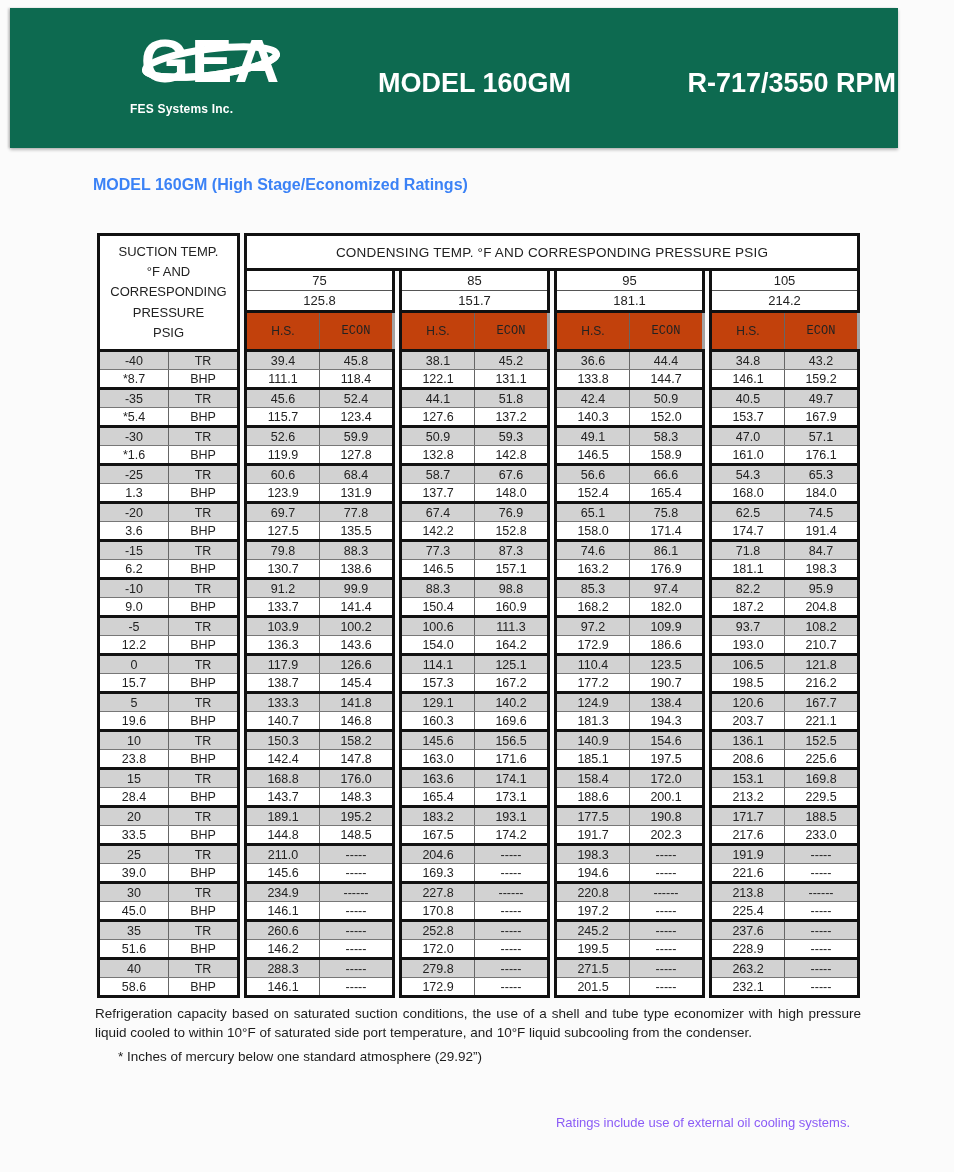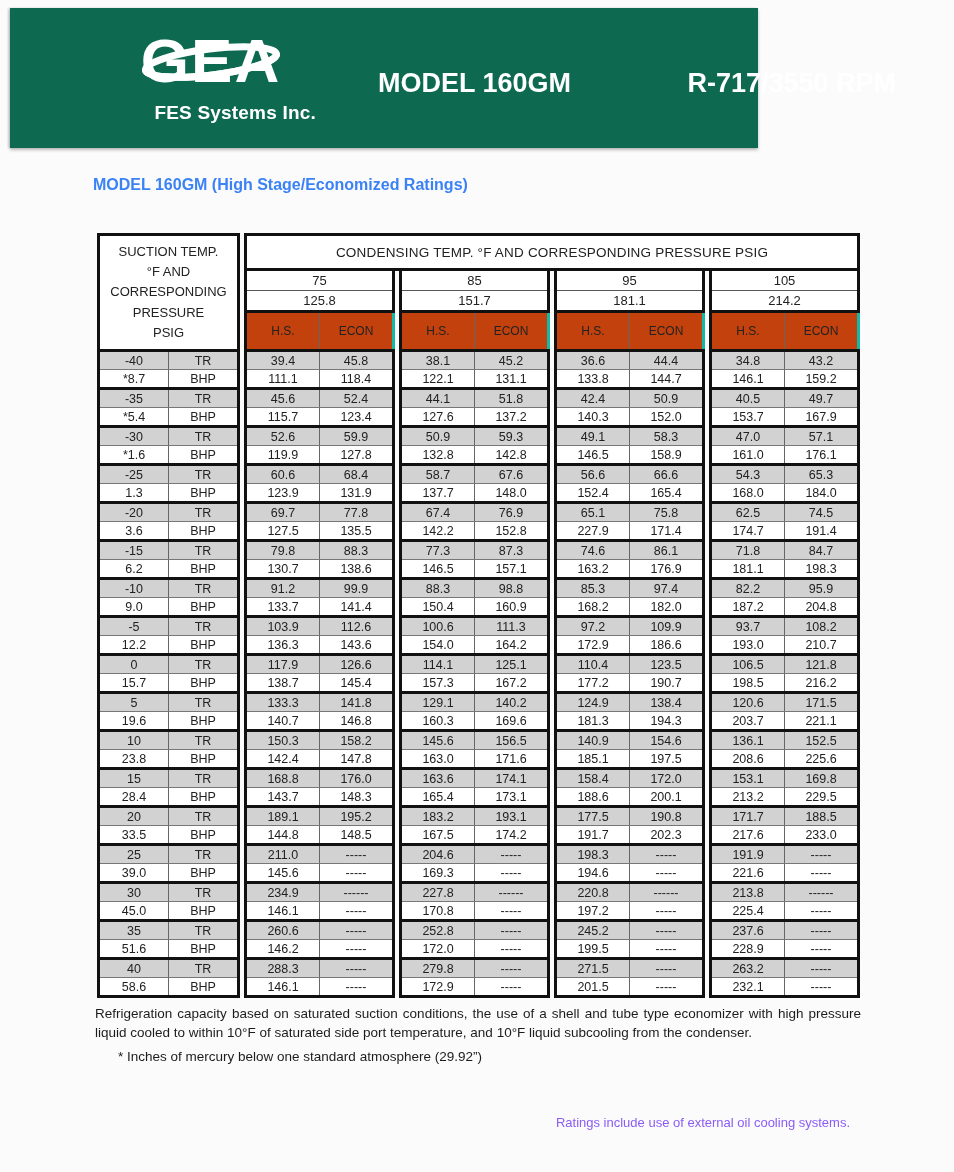--- a/index.html
+++ b/index.html
@@ -5,29 +5,29 @@
   html,body { margin:0; padding:0; }
   body {
     width:954px; height:1172px; position:relative;
     background:#fbfbfb;
     font-family:"Liberation Sans", sans-serif;
     color:#1a1a1a;
     overflow:hidden;
   }
   
   .banner {
-    position:absolute; left:10px; top:8px; width:748px; height:140px;
+    position:absolute; left:10px; top:8px; width:888px; height:140px;
     background:#0d6a50;
     box-shadow:0 2px 3px rgba(0,0,0,0.25), -2px 0 2px rgba(0,0,0,0.15);
     text-decoration:underline;
   }
   .logo-wrap { position:absolute; left:106px; top:10px; width:200px; }
   .fes-line {
-    color:#ffffff; font-weight:bold; font-size:19px; letter-spacing:0.2px;
-    margin-top:-8px; margin-left:14px; white-space:nowrap;text-align:right;
+    color:#ffffff; font-weight:bold; font-size:12px; letter-spacing:0.2px;
+    margin-top:-8px; margin-left:14px; white-space:nowrap;
   }
   .banner-titles {
     position:absolute; left:368px; top:60px; width:518px;
     display:flex; justify-content:space-between;
     color:#ffffff; font-size:27px; font-weight:bold; white-space:nowrap;
   }
   
   .page-title {
     position:absolute; left:93px; top:176px;
     font-size:16px; font-weight:bold; color:#3b82f6;
@@ -49,21 +49,21 @@
     font-size:13.5px; height:32px; letter-spacing:0.2px;
   }
   td.grouphead { border:3px solid #111; background:#fff; font-size:13px; }
   td.grouphead .gtemp  { height:19px; line-height:19px; }
   td.grouphead .gpress { height:19px; line-height:19px; border-top:1px solid #555; }
   td.subhead {
     height:36px; font-size:12px; background:#c2410c;
     border-bottom:3px solid #111;
   }
   td.subhead.hs   { border-left:3px solid #111; border-right:1px solid #666; }
-  td.subhead.econ { border-right:3px solid #14b8a6; }
+  td.subhead.econ { border-right:3px solid #a3a3a3;font-family:Liberation Mono, monospace; }
   tr.tr-row  td:not(.gap) { background:#d2d2d2; border-bottom:1px solid #777; height:17px; }
   tr.bhp-row td:not(.gap) { background:#ffffff; border-bottom:3px solid #111; height:17px; }
   td.c-temp { border-left:3px solid #111; border-right:1px solid #666; }
   td.c-label{ border-right:3px solid #111; }
   td.c-hs   { border-left:3px solid #111; border-right:1px solid #666; }
   td.c-econ { border-right:3px solid #111; }
   
   .notes {
     position:absolute; left:95px; top:1005px; width:766px;
     font-size:13.5px; line-height:1.4; color:#1c1c1c;
@@ -271,21 +271,21 @@
           <td class="c-hs">62.5</td>
           <td class="c-econ">74.5</td>
         </tr>
         <tr class="bhp-row">
           <td class="c-temp">3.6</td>
           <td class="c-label">BHP</td>
           <td class="c-hs">127.5</td>
           <td class="c-econ">135.5</td>
           <td class="c-hs">142.2</td>
           <td class="c-econ">152.8</td>
-          <td class="c-hs">227.9</td>
+          <td class="c-hs">158.0</td>
           <td class="c-econ">171.4</td>
           <td class="c-hs">174.7</td>
           <td class="c-econ">191.4</td>
         </tr>
         <tr class="tr-row">
           <td class="c-temp">-15</td>
           <td class="c-label">TR</td>
           <td class="c-hs">79.8</td>
           <td class="c-econ">88.3</td>
           <td class="c-hs">77.3</td>
@@ -328,21 +328,21 @@
           <td class="c-econ">160.9</td>
           <td class="c-hs">168.2</td>
           <td class="c-econ">182.0</td>
           <td class="c-hs">187.2</td>
           <td class="c-econ">204.8</td>
         </tr>
         <tr class="tr-row">
           <td class="c-temp">-5</td>
           <td class="c-label">TR</td>
           <td class="c-hs">103.9</td>
-          <td class="c-econ">112.6</td>
+          <td class="c-econ">100.2</td>
           <td class="c-hs">100.6</td>
           <td class="c-econ">111.3</td>
           <td class="c-hs">97.2</td>
           <td class="c-econ">109.9</td>
           <td class="c-hs">93.7</td>
           <td class="c-econ">108.2</td>
         </tr>
         <tr class="bhp-row">
           <td class="c-temp">12.2</td>
           <td class="c-label">BHP</td>
@@ -382,21 +382,21 @@
         <tr class="tr-row">
           <td class="c-temp">5</td>
           <td class="c-label">TR</td>
           <td class="c-hs">133.3</td>
           <td class="c-econ">141.8</td>
           <td class="c-hs">129.1</td>
           <td class="c-econ">140.2</td>
           <td class="c-hs">124.9</td>
           <td class="c-econ">138.4</td>
           <td class="c-hs">120.6</td>
-          <td class="c-econ">171.5</td>
+          <td class="c-econ">167.7</td>
         </tr>
         <tr class="bhp-row">
           <td class="c-temp">19.6</td>
           <td class="c-label">BHP</td>
           <td class="c-hs">140.7</td>
           <td class="c-econ">146.8</td>
           <td class="c-hs">160.3</td>
           <td class="c-econ">169.6</td>
           <td class="c-hs">181.3</td>
           <td class="c-econ">194.3</td>

